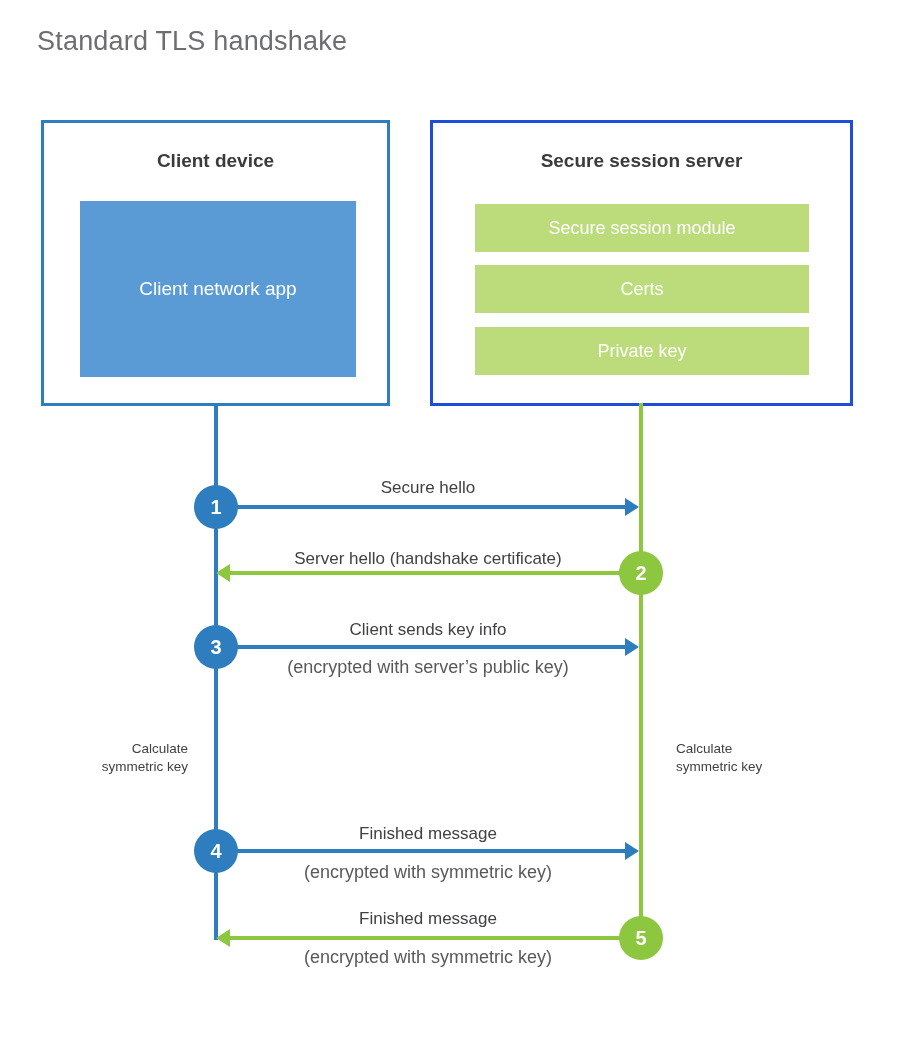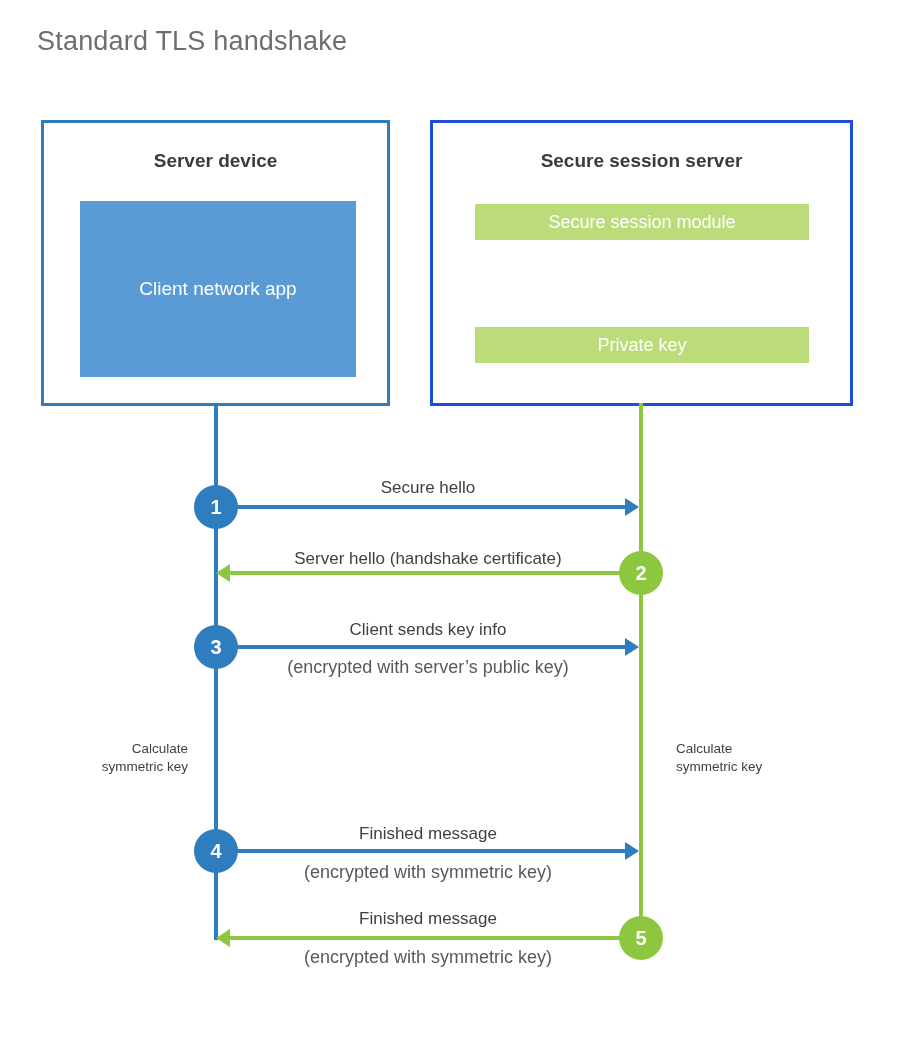--- a/index.html
+++ b/index.html
@@ -78,21 +78,21 @@
     font-size: 19px;
     font-weight: 400;
     line-height: 1.45;
     padding: 0 14px;
     box-sizing: border-box;
   }
   .server-block {
     position: absolute;
     left: 42px;
     width: 334px;
-    height: 36px;
+    height: 48px;
     background: #BCDB7A;
     color: #ffffff;
     display: flex;
     align-items: center;
     justify-content: center;
     font-size: 18px;
     font-weight: 400;
   }
   .server-block.b0 { top: 81px; }
   .server-block.b1 { top: 142px; }
@@ -186,27 +186,28 @@
   .side-note.right { text-align: left; }
 </style>
 </head>
 <body>
 
 <div id="canvas">
 
   <div class="diagram-title">Standard TLS handshake</div>
 
   <div class="party-box client">
-    <div class="party-title">Server device</div>
+    <div class="party-title">Client device</div>
     <div class="client-app-block">Client network app</div>
   </div>
 
   <div class="party-box server">
     <div class="party-title">Secure session server</div>
     <div class="server-block b0">Secure session module</div>
+    <div class="server-block b1">Certs</div>
     <div class="server-block b2">Private key</div>
   </div>
 
   <div class="lifeline client"></div>
   <div class="lifeline server"></div>
 
   <div class="msg-label" style="left:216px; top:478px; width:424px;">Secure hello</div>
   <div class="msg-arrow blue" style="left:216px; top:505px; width:410px;">
     <span class="head right"></span>
   </div>

